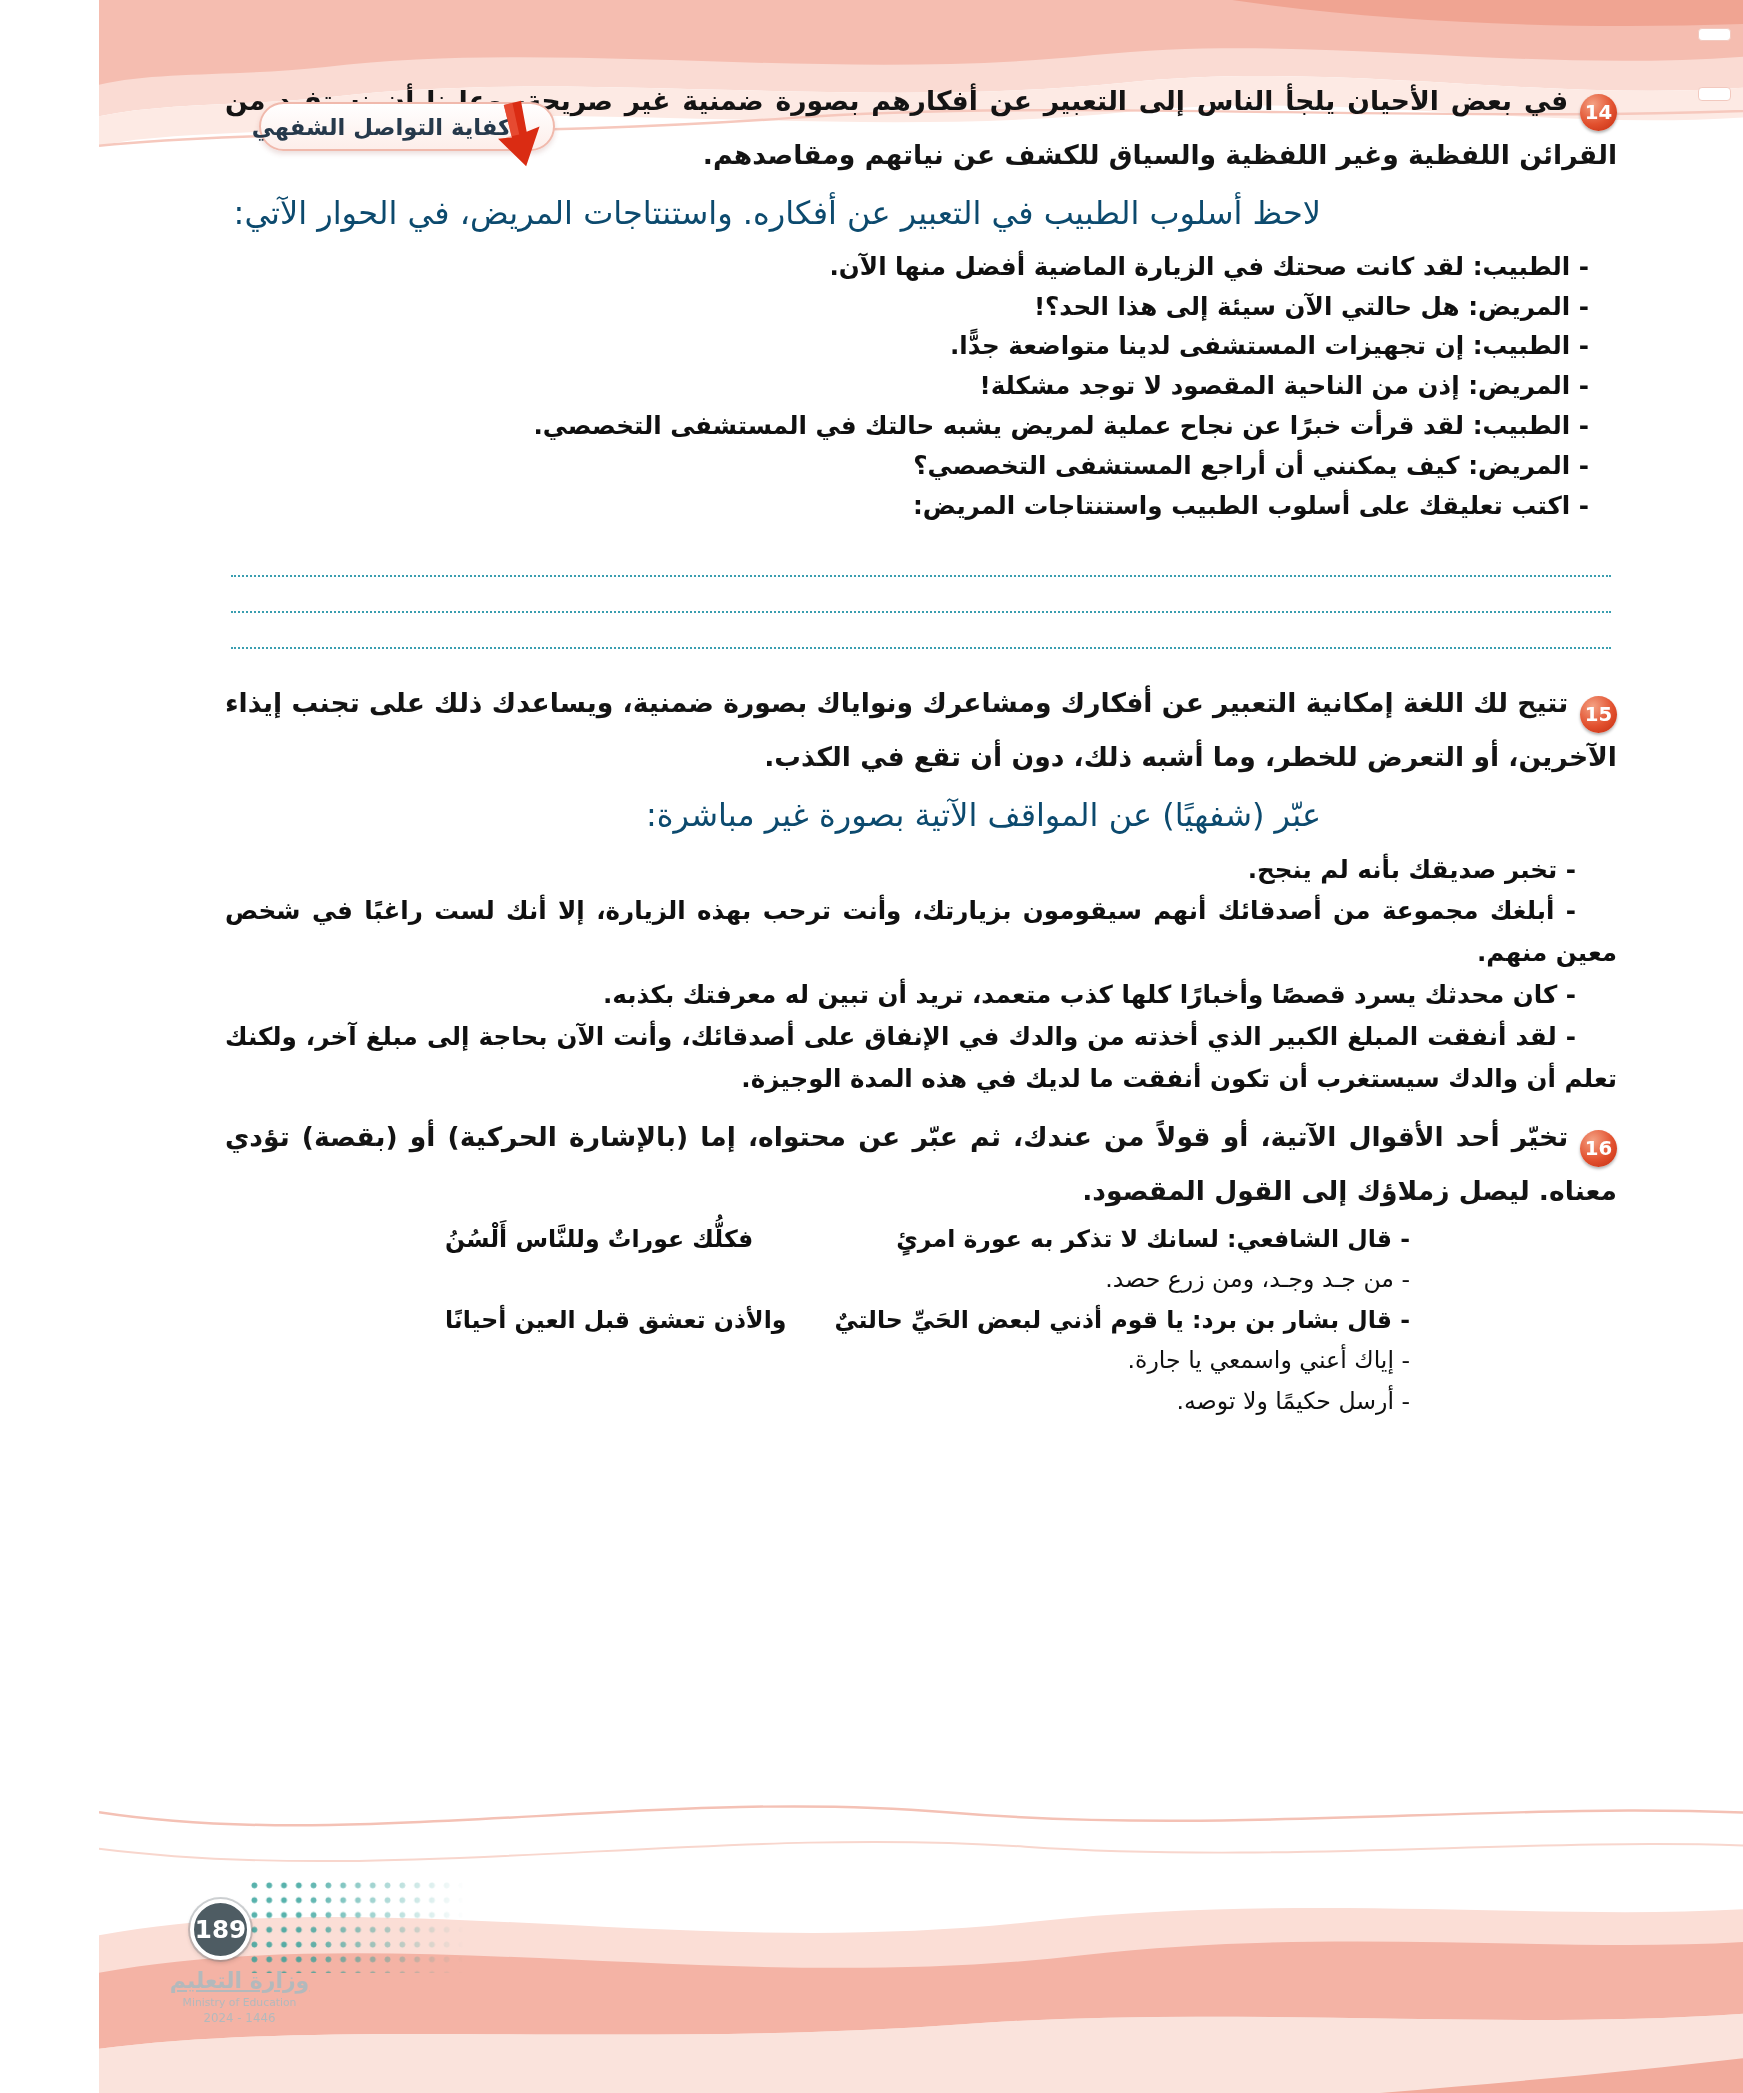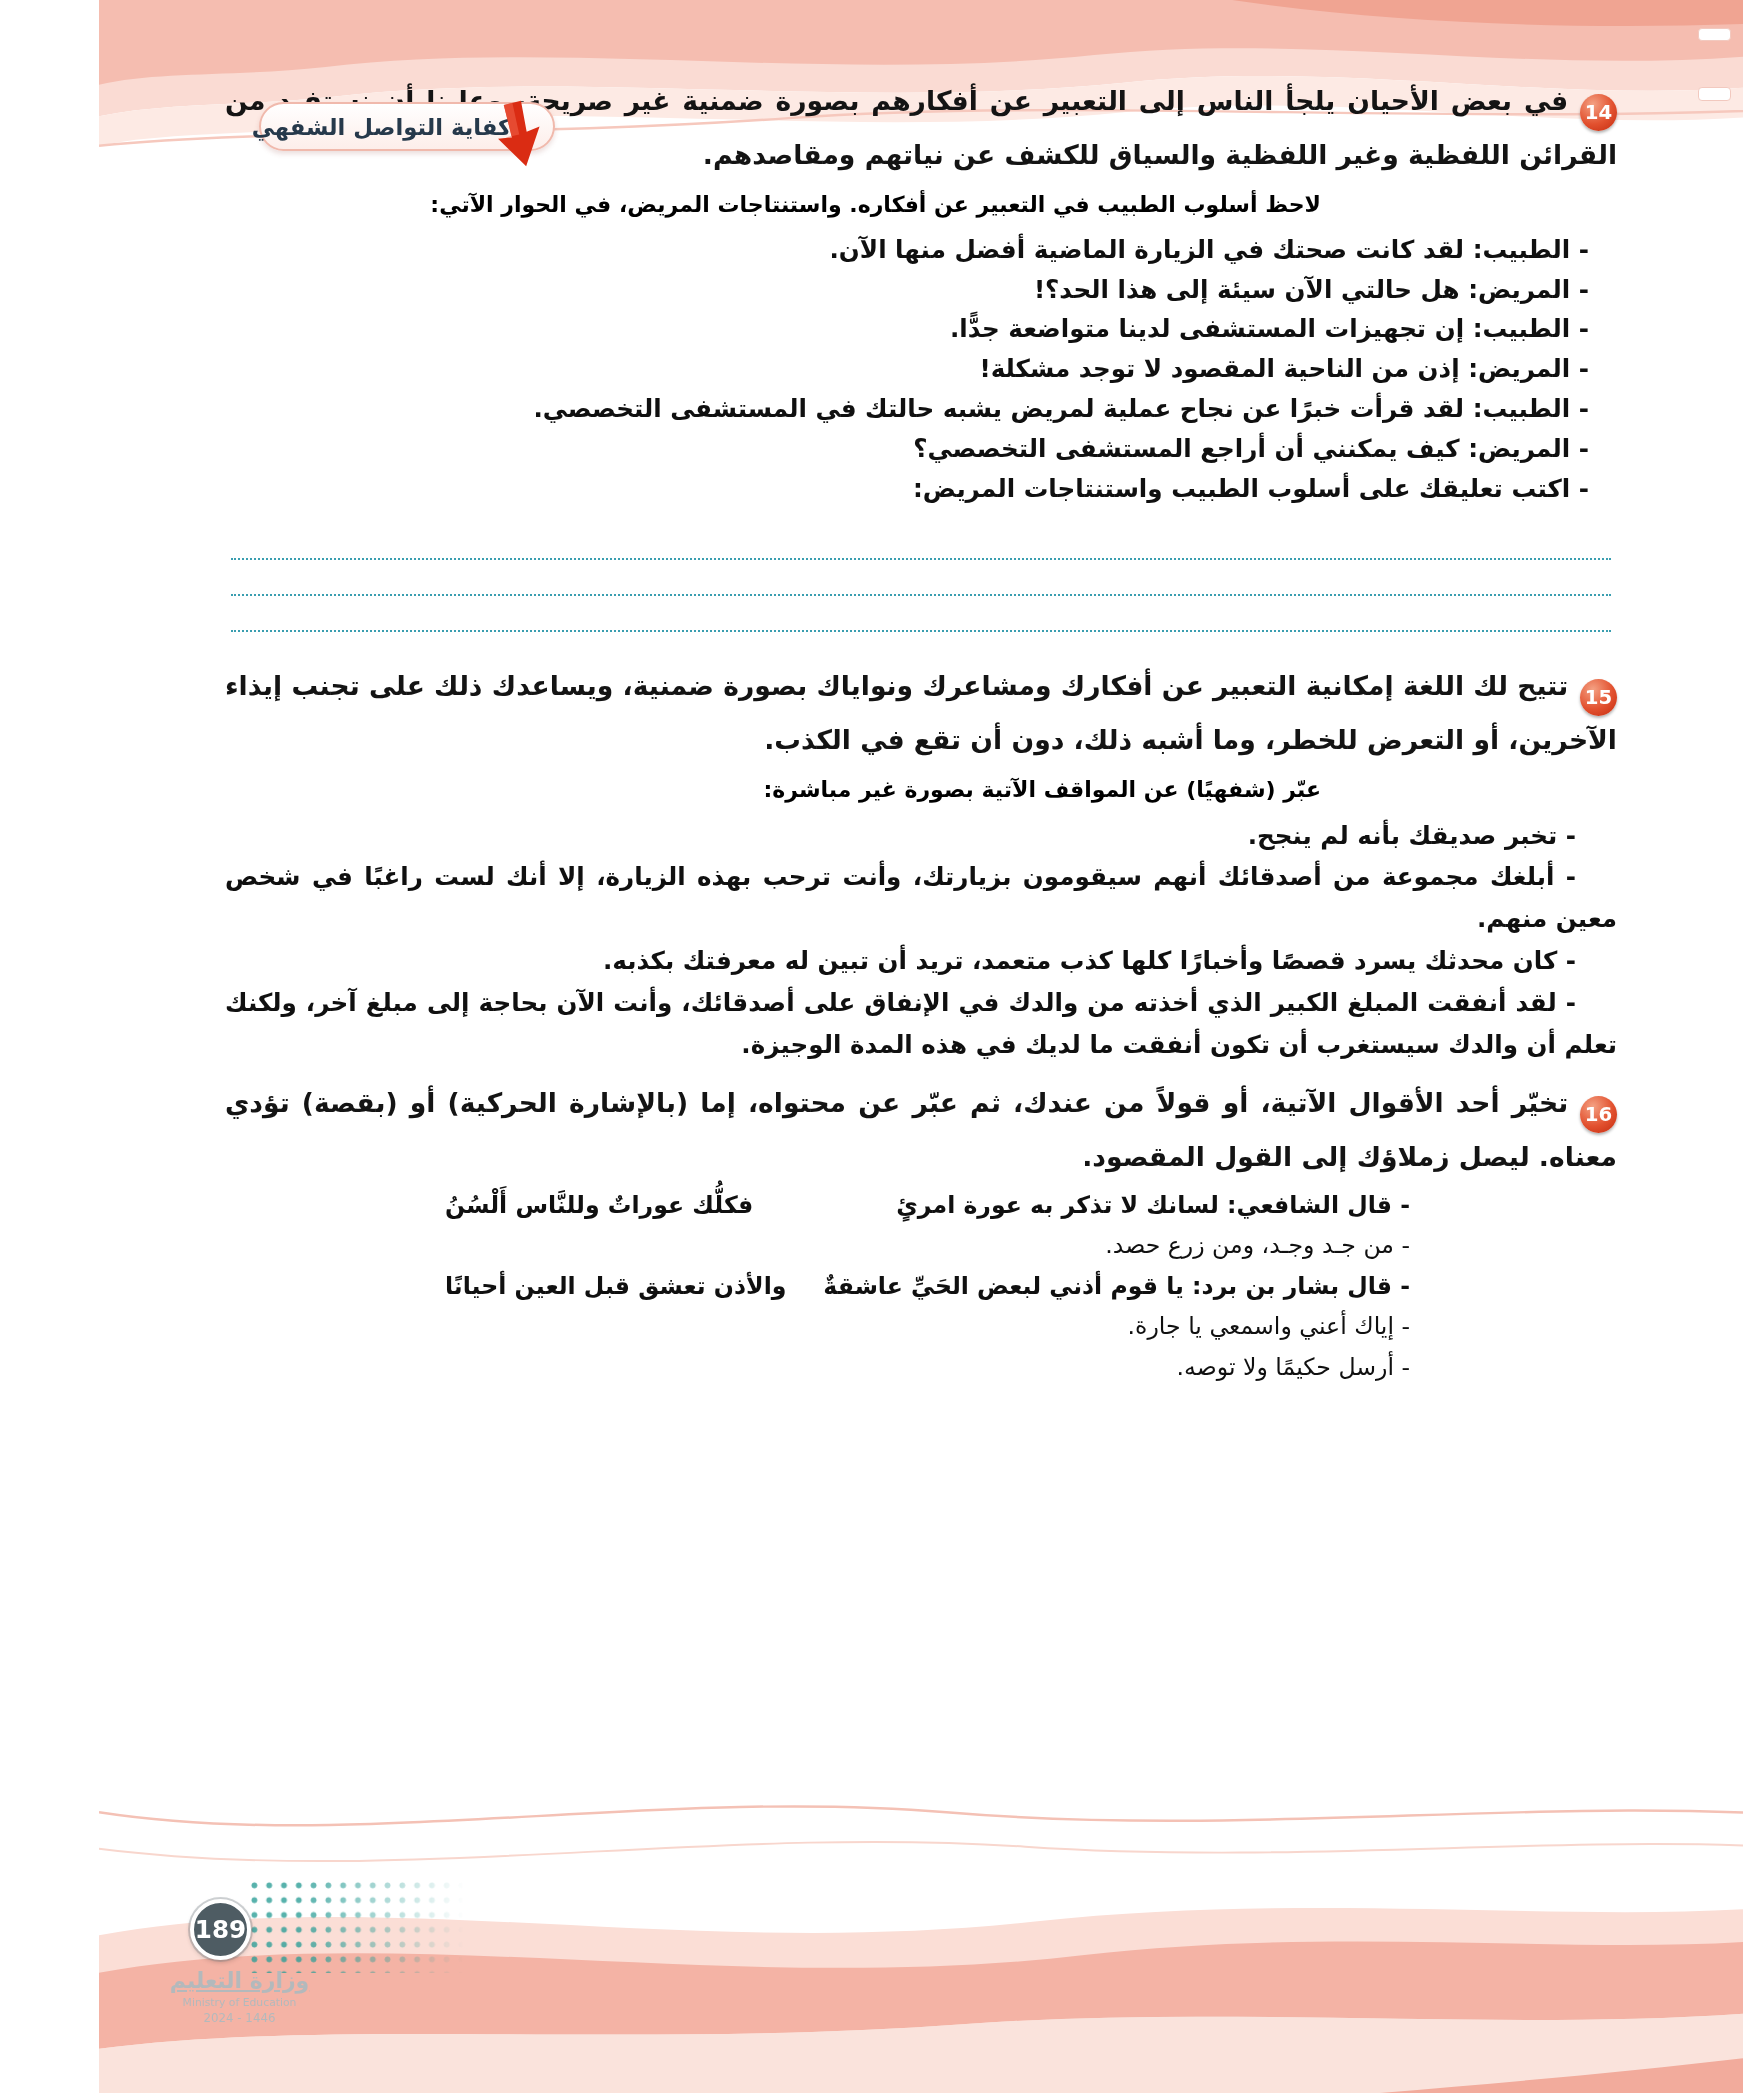--- a/index.html
+++ b/index.html
@@ -24,21 +24,21 @@
   .badge-arrow { position:absolute; right:3.9px; top:-5.9px; z-index:7; }
 
   
   .content { position:relative; z-index:4; padding:77px 126px 0 126px; }
   .para { font-size:26.6px; font-weight:700; color:#141414; line-height:1.78; text-align:justify; }
   .para .para-text { }
   .num-badge { display:inline-flex; width:37px; height:37px; border-radius:50%;
     background:radial-gradient(circle at 35% 28%, #f4a183 0%, #e2512f 55%, #c32a0e 100%);
     color:#ffffff; font-size:19.7px; font-weight:700; align-items:center; justify-content:center;
     margin-left:11.8px; vertical-align:-8.9px; line-height:1; box-shadow:0 2px 3px rgba(0,0,0,.3); }
-  .teal-heading { color:#000000; font-size:22px; font-weight:700; line-height:1.7; margin:7.9px 296px 5.9px 0; }
+  .teal-heading { color:#0c4a6e; font-size:32px; font-weight:400; line-height:1.7; margin:7.9px 296px 5.9px 0; }
   .dialog { margin-top:2px; }
   .dialog-line { font-size:24.6px; font-weight:700; color:#101010; line-height:1.62; margin-right:28px; text-align:right; }
   .answer-lines { margin:15.8px 5.9px 3.9px 5.9px; }
   .answer-line { height:36px; border-bottom:2px dotted #3a9eb0; }
   .gap-lg { height:25.6px; } .gap-md { height:13.8px; }
   .bullet { font-size:24.6px; font-weight:700; color:#101010; line-height:1.7; text-align:justify; text-indent:41px; }
   .sayings { margin-top:3.9px; }
   .verse-row { display:flex; justify-content:space-between; align-items:baseline; width:965px; margin-right:207px; font-size:23.6px; font-weight:700; color:#101010; line-height:1.72; }
   .verse-row .hemistich { white-space:nowrap; }
   .saying-single { font-size:23.6px; font-weight:400; color:#101010; line-height:1.72; margin-right:207px; text-align:right; }
@@ -127,21 +127,21 @@
       <p class="para">
         <span class="num-badge">16</span><span class="para-text">تخيّر أحد الأقوال الآتية، أو قولاً من عندك، ثم عبّر عن محتواه، إما (بالإشارة الحركية) أو (بقصة) تؤدي معناه. ليصل زملاؤك إلى القول المقصود.</span>
       </p>
       <div class="sayings">
         <div class="verse-row">
           <span class="hemistich">- قال الشافعي: لسانك لا تذكر به عورة امرئٍ</span>
           <span class="hemistich">فكلُّك عوراتٌ وللنَّاس أَلْسُنُ</span>
         </div>
         <p class="saying-single">- من جـد وجـد، ومن زرع حصد.</p>
         <div class="verse-row">
-          <span class="hemistich">- قال بشار بن برد: يا قوم أذني لبعض الحَيِّ عاشقةٌ</span>
+          <span class="hemistich">- قال بشار بن برد: يا قوم أذني لبعض الحَيِّ حالتيٌ</span>
           <span class="hemistich">والأذن تعشق قبل العين أحيانًا</span>
         </div>
         <p class="saying-single">- إياك أعني واسمعي يا جارة.</p>
         <p class="saying-single">- أرسل حكيمًا ولا توصه.</p>
       </div>
     </section>
 
   </main>
 
   <div class="bottom-decor">

